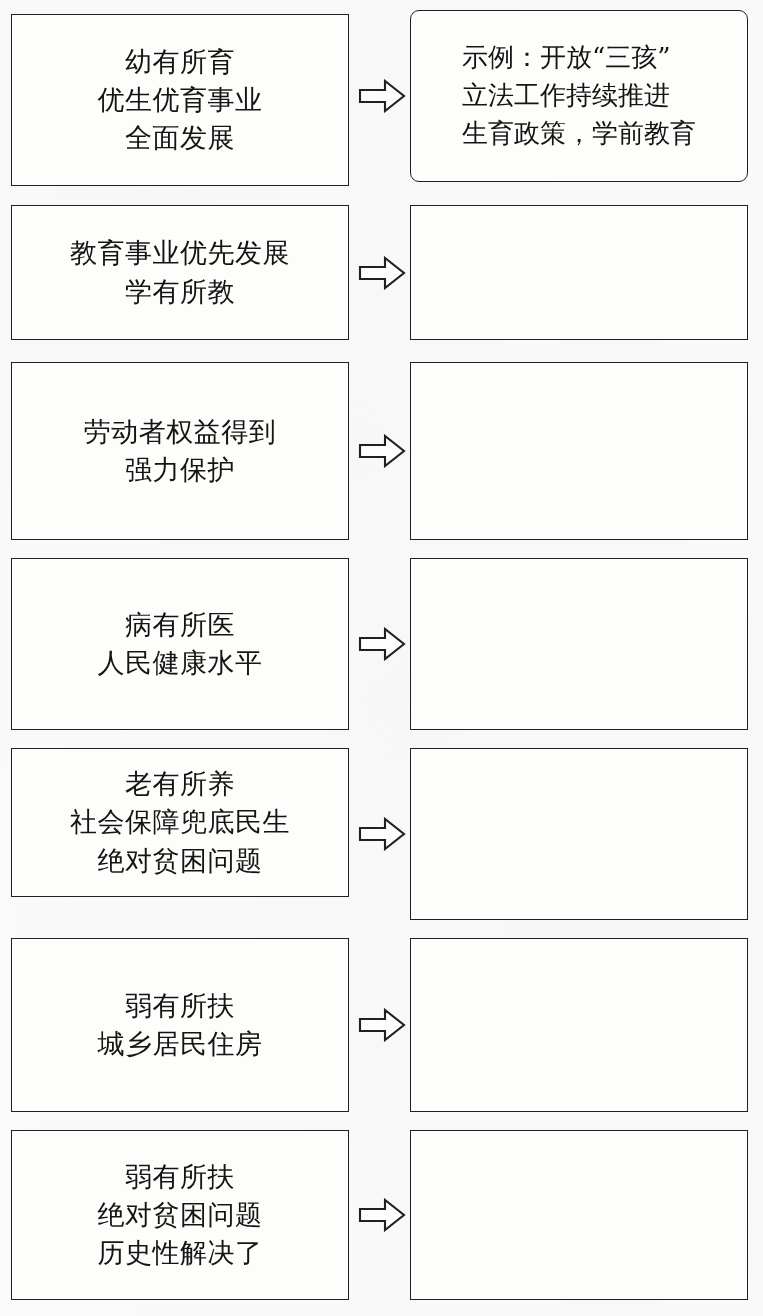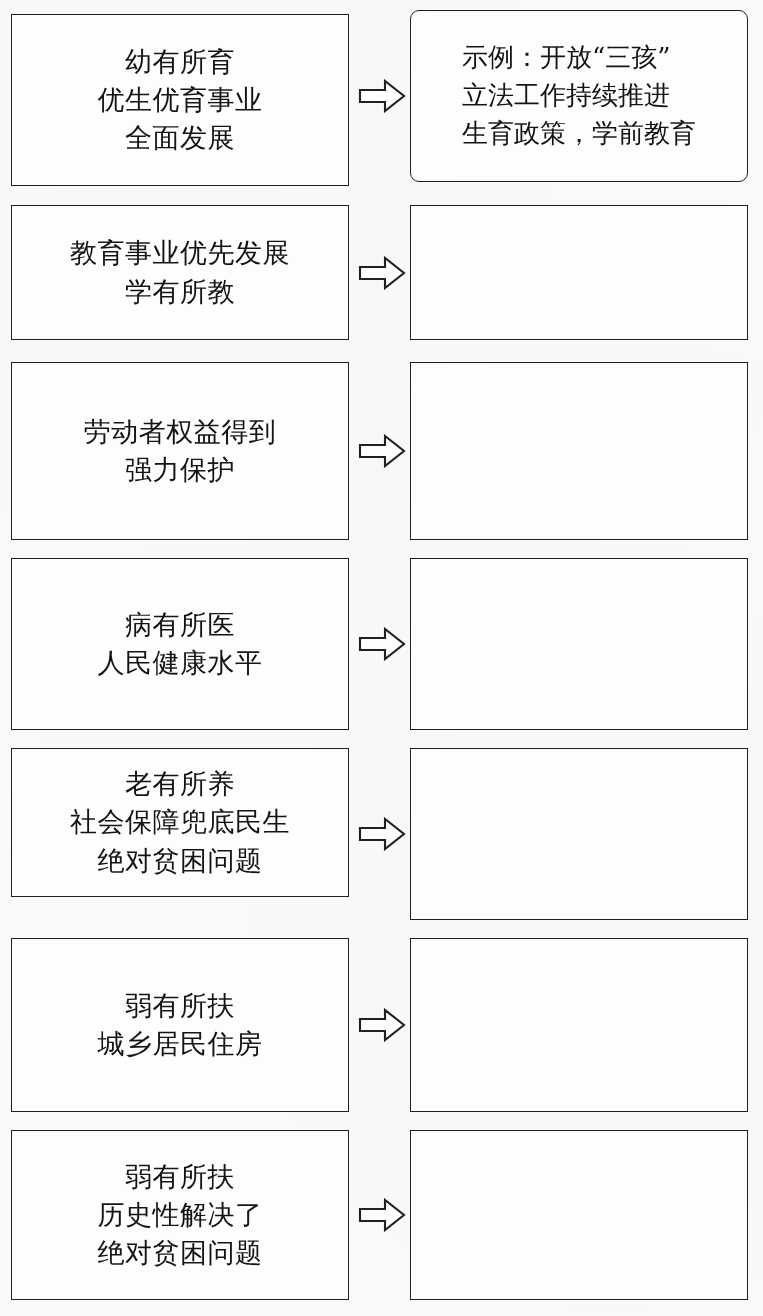--- a/index.html
+++ b/index.html
@@ -176,22 +176,22 @@
         </svg>
       </div>
       <div class="box box-right" style="top: 0px; height: 174px;">
         <div class="inner"></div>
       </div>
     </div>
     <div class="row" style="top: 1130px; height: 170px;">
       <div class="box box-left" style="top: 0px; height: 170px;">
         <div class="inner">
           <span class="line">弱有所扶</span>
+          <span class="line">绝对贫困问题</span>
           <span class="line">历史性解决了</span>
-          <span class="line">绝对贫困问题</span>
         </div>
       </div>
       <div class="arrow" style="top: 0px; height: 170px;">
         <svg width="48" height="34" viewBox="0 0 48 34" aria-hidden="true">
           <path d="M2 11 L27 11 L27 2 L46 17 L27 32 L27 23 L2 23 Z" fill="#fdfdfc" stroke="#231f1f" stroke-width="2.1" stroke-linejoin="miter"></path>
         </svg>
       </div>
       <div class="box box-right" style="top: 0px; height: 170px;">
         <div class="inner"></div>
       </div>

